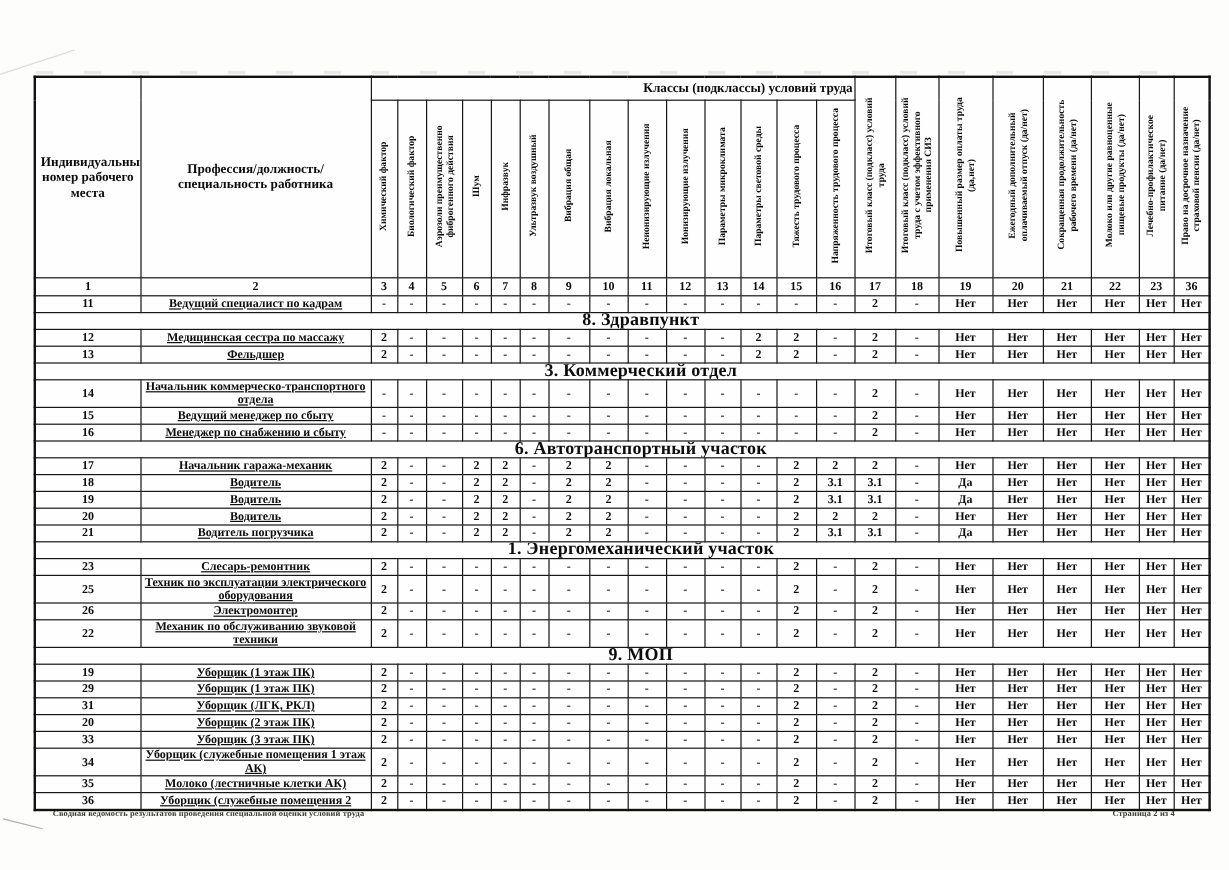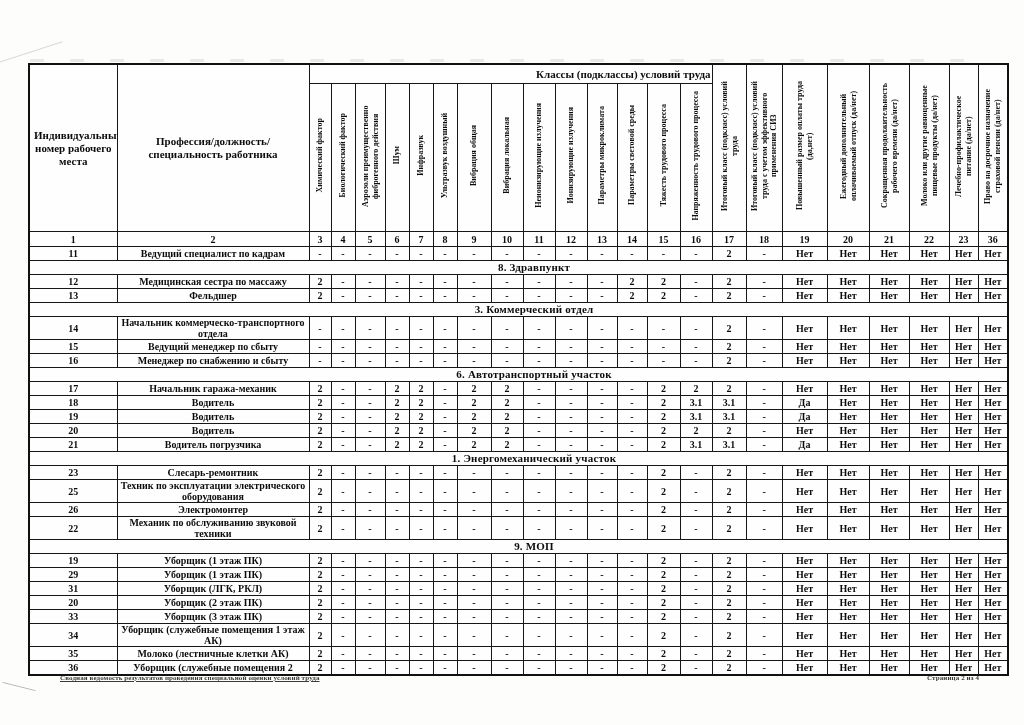--- a/index.html
+++ b/index.html
@@ -24,25 +24,25 @@
     overflow:hidden;}
   table.souт{border:2px solid #111;}
   thead th{font-weight:bold;}
   .main-h{font-size:11px;line-height:13px;font-weight:bold;padding:0 4px;}
   .classes-band{height:18px;font-size:11px;line-height:12px;font-weight:bold;text-align:right;}
   .vh-row{height:148px;}
   .vh{display:inline-block;writing-mode:vertical-rl;transform:rotate(180deg);
     font-size:8px;line-height:9.5px;font-weight:bold;max-height:132px;}
   .numbering td{height:14px;font-size:10px;font-weight:bold;line-height:11px;}
   tbody td{height:13px;font-size:10px;font-weight:bold;line-height:11px;}
-  td.prof{padding:0 2px;}
-  td.section-cell{height:13px;font-size:11px;font-weight:bold;letter-spacing:.2px;padding-left:32px;}
+  td.prof{padding:0 2px;text-decoration:underline;}
+  td.section-cell{height:13px;font-size:15px;font-weight:bold;letter-spacing:.2px;padding-left:32px;}
   .footer{position:absolute;font-size:7px;color:#3a3a38;letter-spacing:.1px;
     font-family:"Liberation Serif","DejaVu Serif",serif;font-weight:bold;}
-  .footer-left{left:60px;top:674px;text-decoration:underline;}
+  .footer-left{left:44px;top:674px;}
   .footer-right{left:927px;top:674px;}
 </style>
 </head>
 <body>
 
 <div class="sheet">
   <div class="artifact art-topleft"></div>
   <div class="artifact art-noise"></div>
   <div class="artifact art-bottomleft"></div>
 

